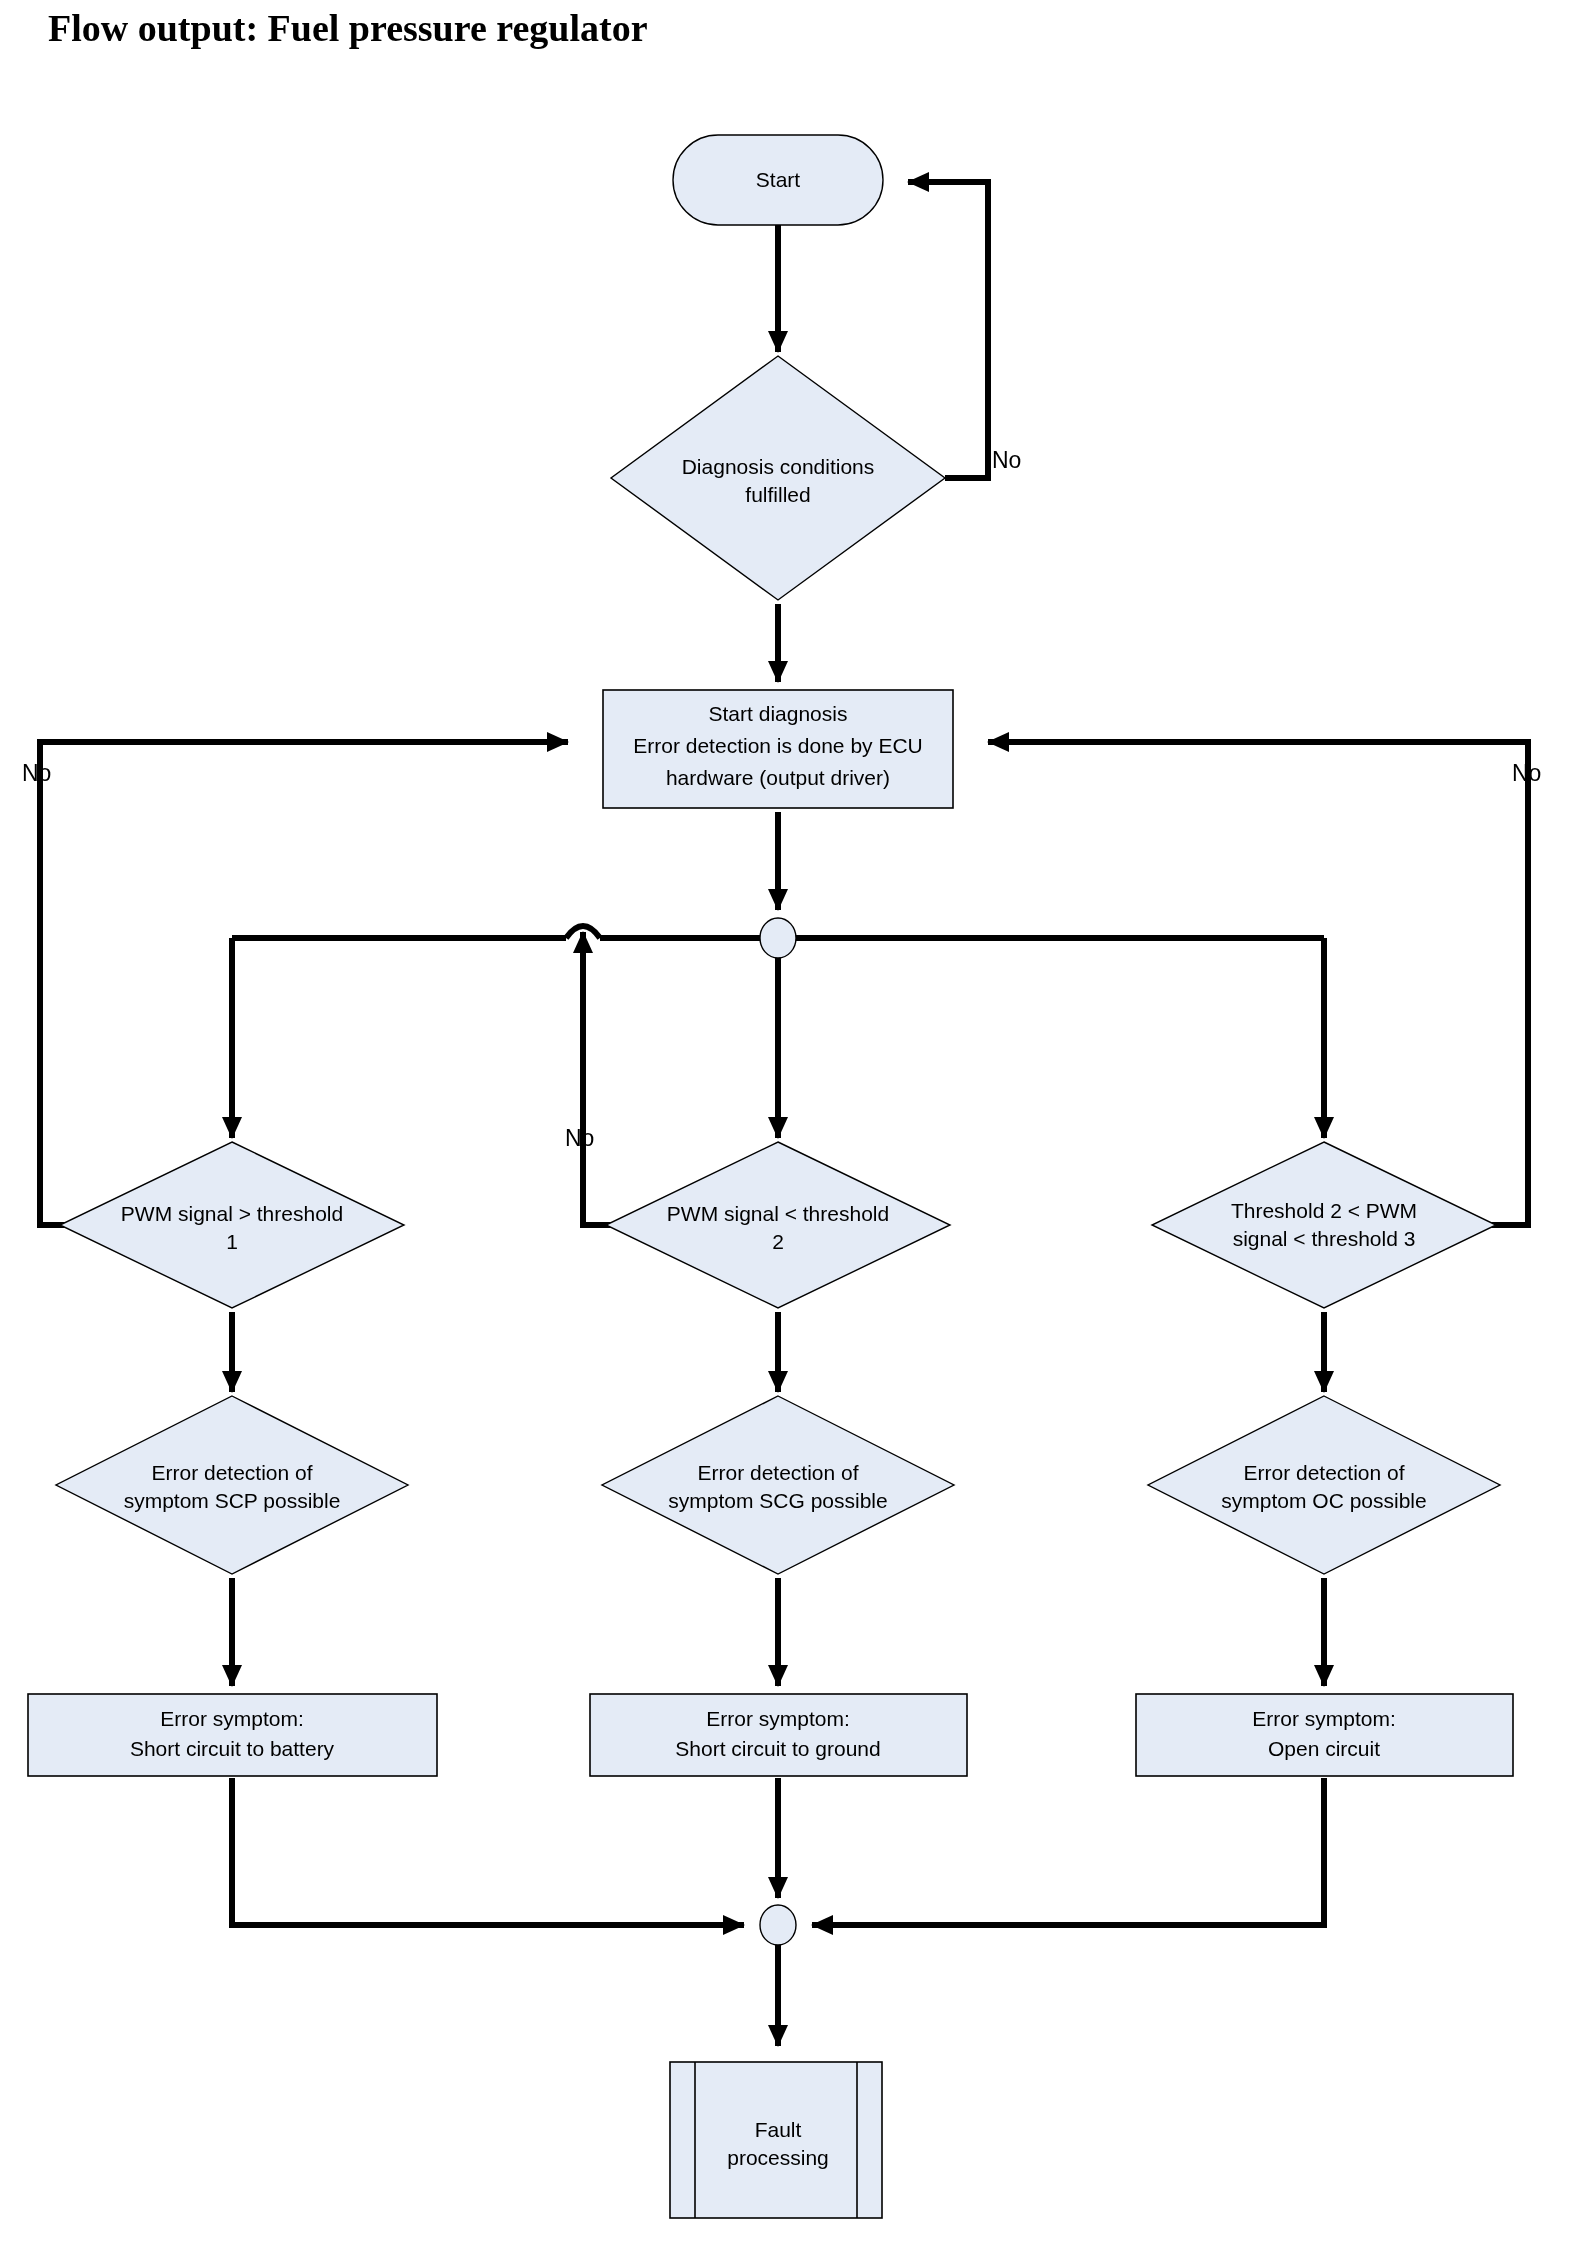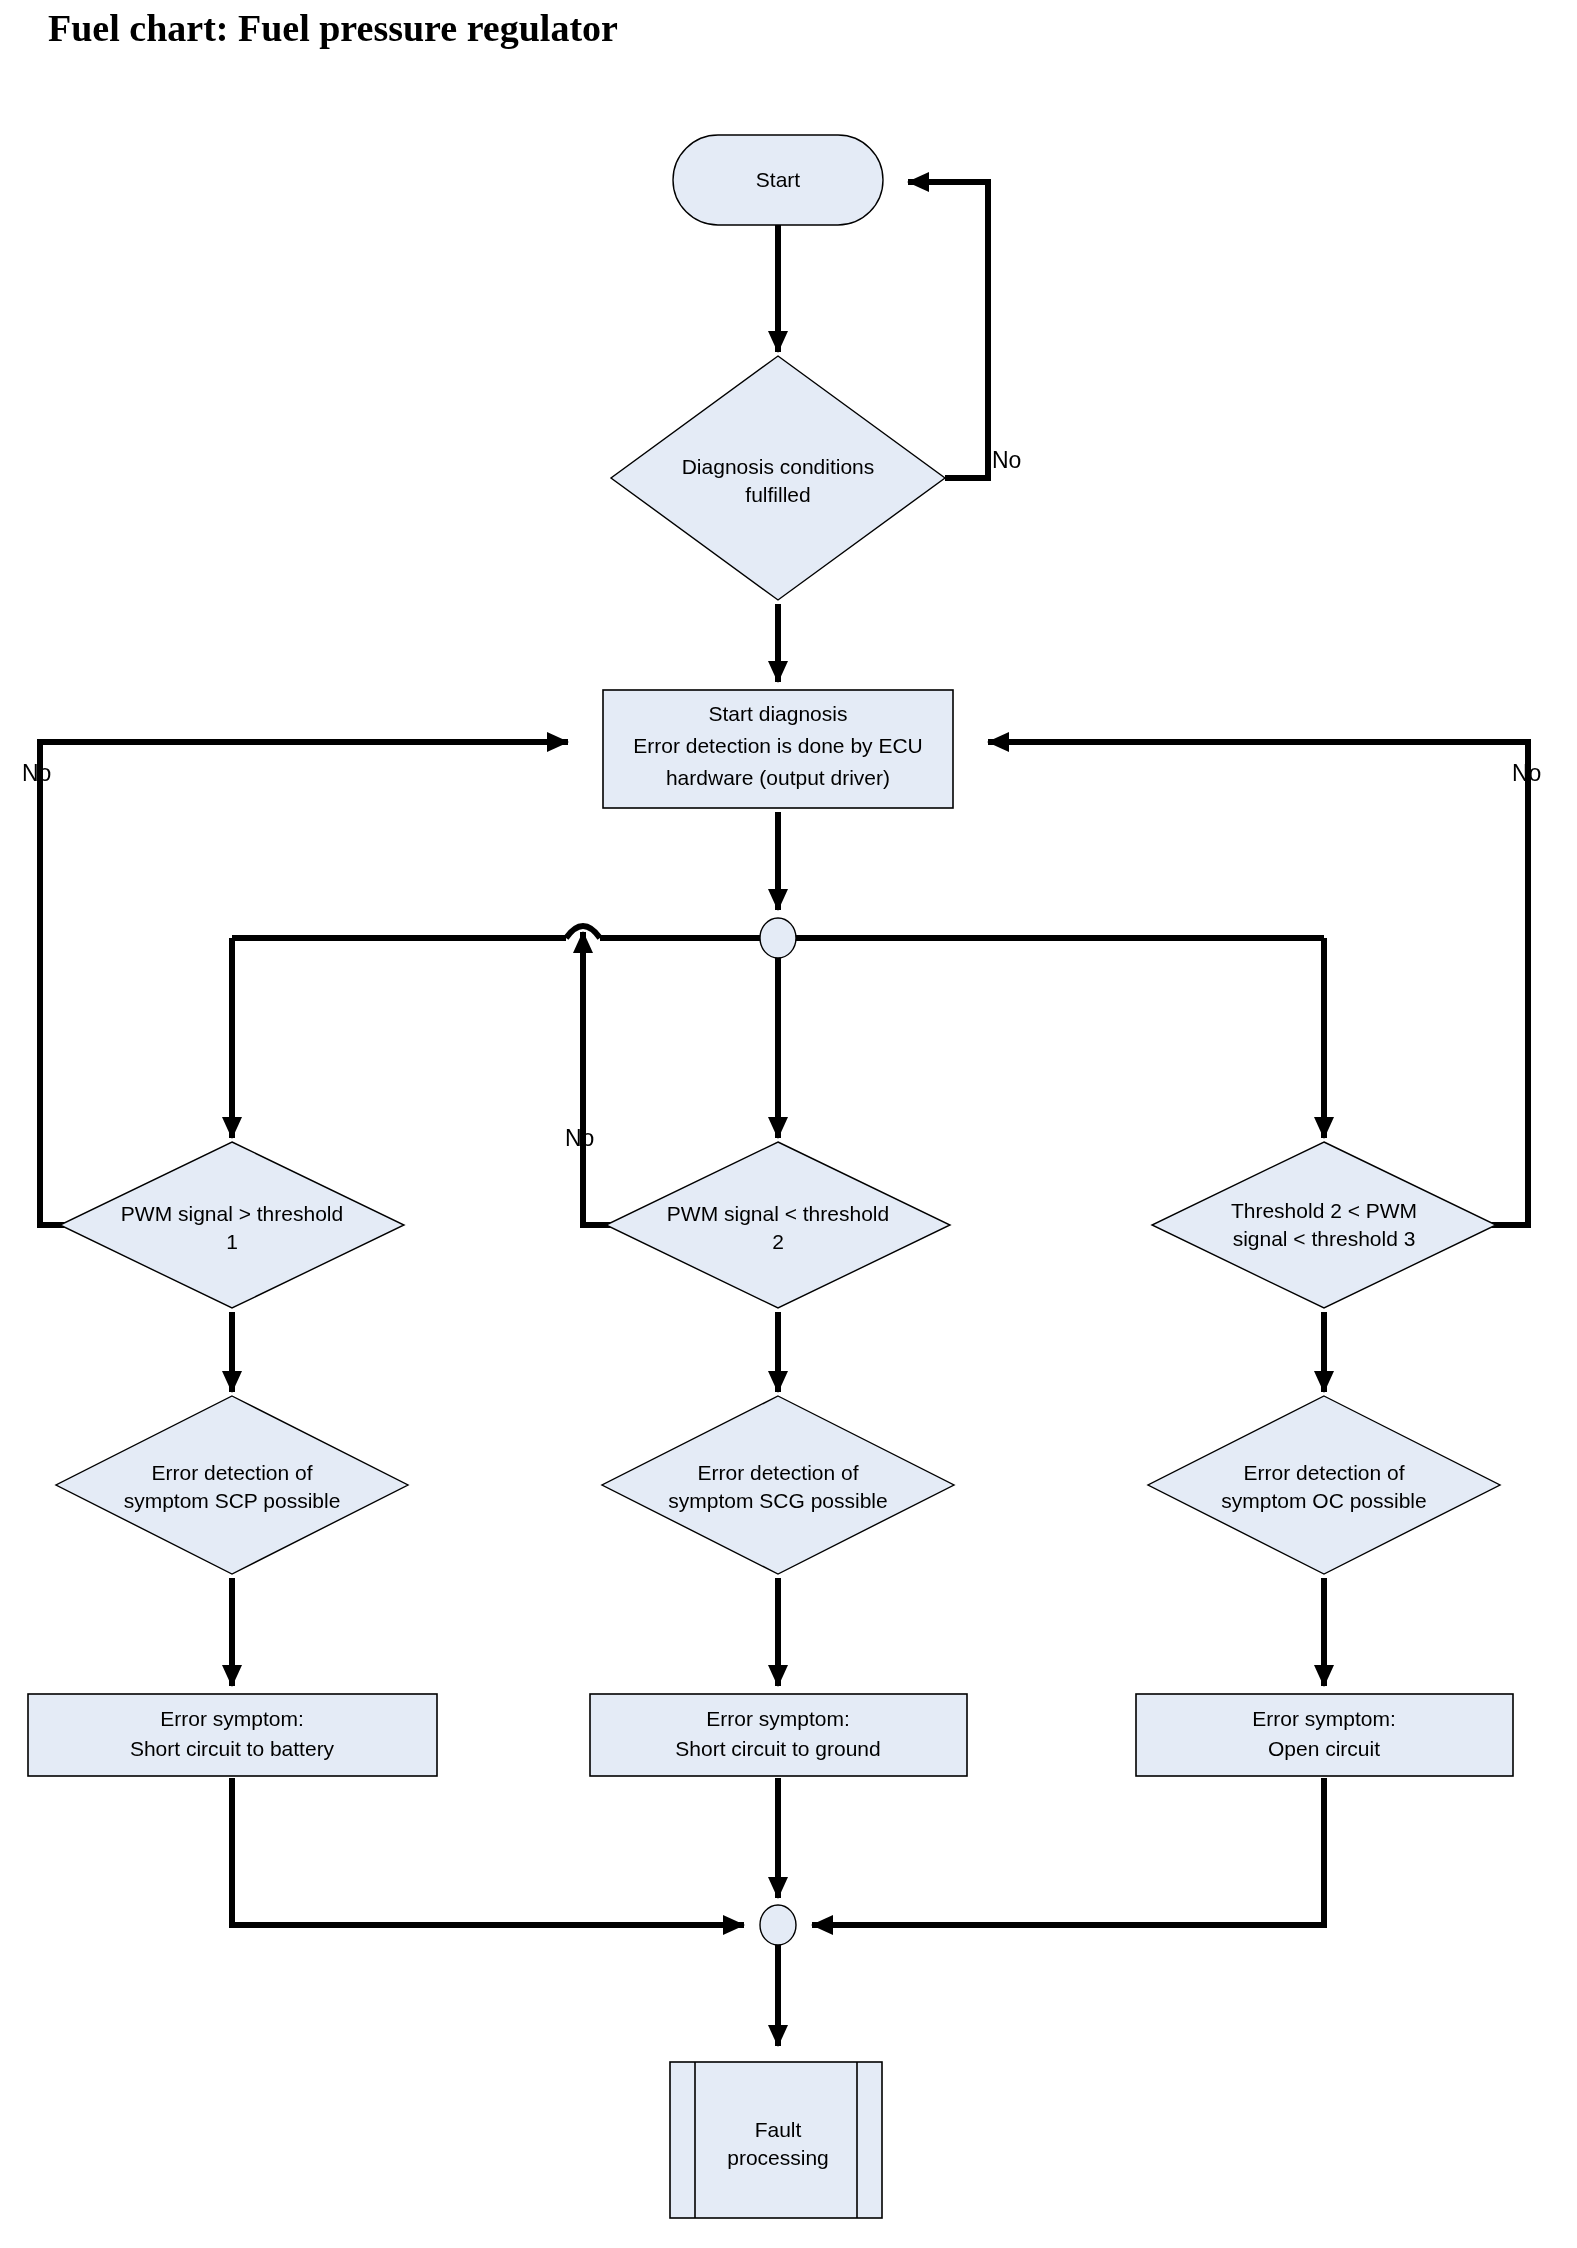--- a/index.html
+++ b/index.html
@@ -66,21 +66,21 @@
     stroke: #000000;
     stroke-width: 1.6;
     fill: none;
   }
 </style>
 </head>
 <body>
 
 <div id="page">
 
-  <div id="chart-title">Fuel chart: Fuel pressure regulator</div>
+  <div id="chart-title">Flow output: Fuel pressure regulator</div>
 
   <svg id="flow" viewBox="0 0 1577 2248">
     <defs>
       <marker id="arrowDown" markerWidth="14" markerHeight="12" refX="7" refY="11" orient="auto-start-reverse" markerUnits="userSpaceOnUse">
         <path d="M0,0 L14,0 L7,12 Z" fill="#000000"></path>
       </marker>
       <marker id="arrHead" markerWidth="22" markerHeight="20" refX="21" refY="10" orient="auto" markerUnits="userSpaceOnUse">
         <path d="M0,0 L22,10 L0,20 Z" fill="#000000"></path>
       </marker>
     </defs>

